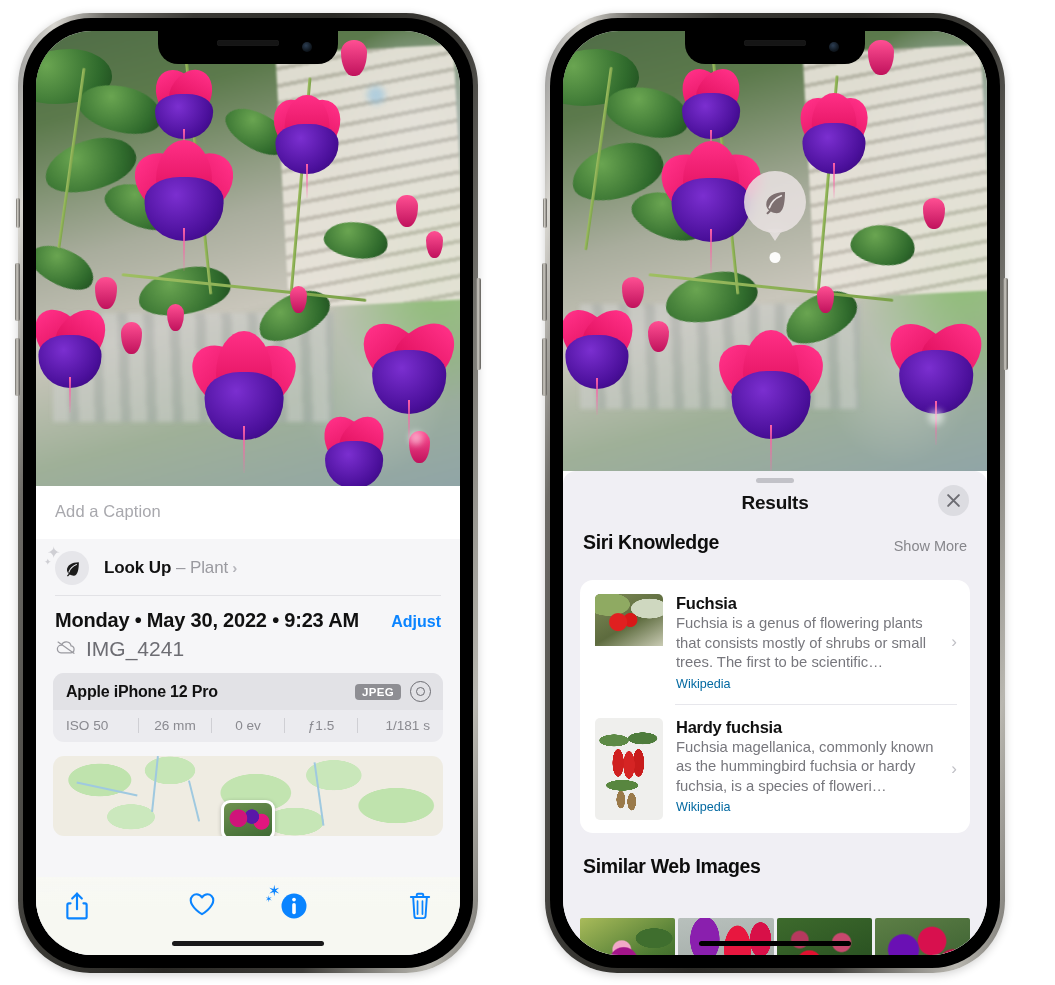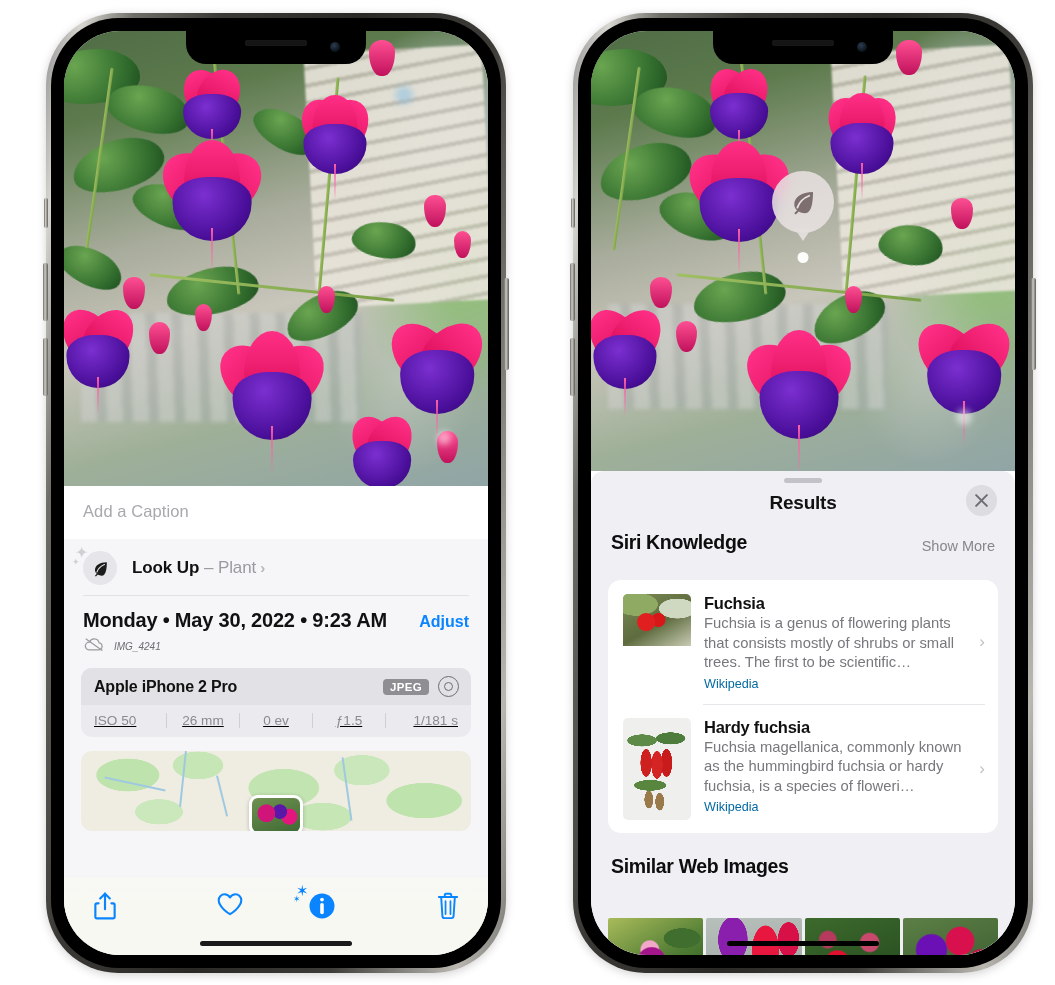--- a/index.html
+++ b/index.html
@@ -12,21 +12,20 @@
   .stage { position: relative; width: 1055px; height: 985px; }
 
   
   .phone {
     position: absolute;
     width: 460px; height: 960px;
     border-radius: 72px;
     background: linear-gradient(100deg,#8e8e8e 0%,#d8d6d0 6%,#6f6d68 14%,#3a3935 28%,#2a2925 50%,#3d3c38 72%,#b9b7b0 92%,#7a7873 100%);
     padding: 5px;
     box-shadow: 0 2px 10px rgba(0,0,0,0.18);
-    margin-left: 28px;
   }
   .phone.left  { left: 18px;  top: 13px; }
   .phone.right { left: 545px; top: 13px; }
 
   .bezel {
     position: absolute; inset: 5px;
     border-radius: 68px;
     background: #000;
     padding: 13px;
   }
@@ -156,21 +155,21 @@
   .spark.s1 { left: -8px; top: -6px; font-size: 16px; }
   .spark.s2 { left: -11px; top: 7px; font-size: 9px; }
   .lookup-text { font-size: 17px; font-weight: 700; color: #111; letter-spacing: -.1px; }
   .lookup-text .sub { font-weight: 400; color: #9a9aa0; }
   .chev { color: #b6b6bc; font-size: 15px; margin-left: 4px; }
 
   .date-row { padding: 13px 19px 2px; display: flex; align-items: baseline; }
   .date-txt { font-size: 20px; font-weight: 700; color: #111; letter-spacing: -.2px; }
   .adjust { margin-left: auto; font-size: 16px; color: #0a84ff; font-weight: 700; }
   .file-row { display: flex; align-items: center; gap: 9px; padding: 3px 19px 12px; }
-  .file-name { font-size: 10px; color: #6d6d73; font-style: italic; }
+  .file-name { font-size: 21px; color: #6d6d73; }
 
   .exif-card {
     margin: 0 17px; background: #ebebef; border-radius: 11px; overflow: hidden;
     font-size: 14.6px;
   }
   .exif-head {
     display: flex; align-items: center; padding: 8px 12px 8px 13px;
     background: #e2e2e6;
   }
   .exif-head .model { font-size: 16px; font-weight: 700; color: #111; letter-spacing: -.2px; }
@@ -191,21 +190,21 @@
   .exif-body { padding: 9px 13px 10px; position: relative; }
   .exif-body::after {
     content:""; position:absolute; left:13px; right:13px; bottom:0; height:1px; background:#dcdce1;
   }
   .exif-line { color: #6d6d73; line-height: 1.55; font-size: 15px; }
   .pill-vibrant {
     position: absolute; right: 12px; bottom: 12px;
     border: 1px solid #a3a3a9; border-radius: 11px;
     font-size: 11.5px; color: #6d6d73; padding: 2px 9px; letter-spacing: .4px;
   }
-  .exif-foot { display: flex; align-items: flex-end; padding: 8px 11px 9px; text-decoration: underline; }
+  .exif-foot { display: flex; align-items: flex-end; padding: 8px 11px 9px; }
   .exif-foot .cell {
     flex: 1; text-align: center; color: #8a8a90; font-size: 13.6px;
   }
   .exif-foot .cell:first-child { text-align: left; padding-left: 2px; }
   .exif-foot .cell:last-child { text-align: right; padding-right: 2px; }
   .exif-foot .div { width: 1px; height: 15px; background: #cfcfd4; }
 
   .map-wrap { margin: 14px 17px 0; height: 80px; border-radius: 11px; overflow: hidden; position: relative; }
   .map-bg {
     position: absolute; inset: 0;
@@ -467,21 +466,21 @@
               <svg width="22" height="15" viewBox="0 0 26 18" aria-hidden="true">
                 <path d="M7 15.5h11.5a4.2 4.2 0 0 0 .6-8.35A6 6 0 0 0 7.6 6.2 4.6 4.6 0 0 0 7 15.5z" fill="none" stroke="#9a9aa0" stroke-width="1.5"></path>
                 <path d="M3.5 2.5 L22.5 16" stroke="#9a9aa0" stroke-width="1.5" stroke-linecap="round"></path>
               </svg>
             </span>
             <span class="file-name">IMG_4241</span>
           </div>
 
           <div class="exif-card">
             <div class="exif-head">
-              <span class="model">Apple iPhone 2 Pro</span>
+              <span class="model">Apple iPhone 12 Pro</span>
               <span class="pill-jpeg">JPEG</span>
               <span class="aperture-ico">
                   <i></i>
                 </span>
             </div>
             <div class="exif-foot">
               <span class="cell">ISO 50</span>
               <span class="div"></span>
               <span class="cell">26 mm</span>
               <span class="div"></span>

